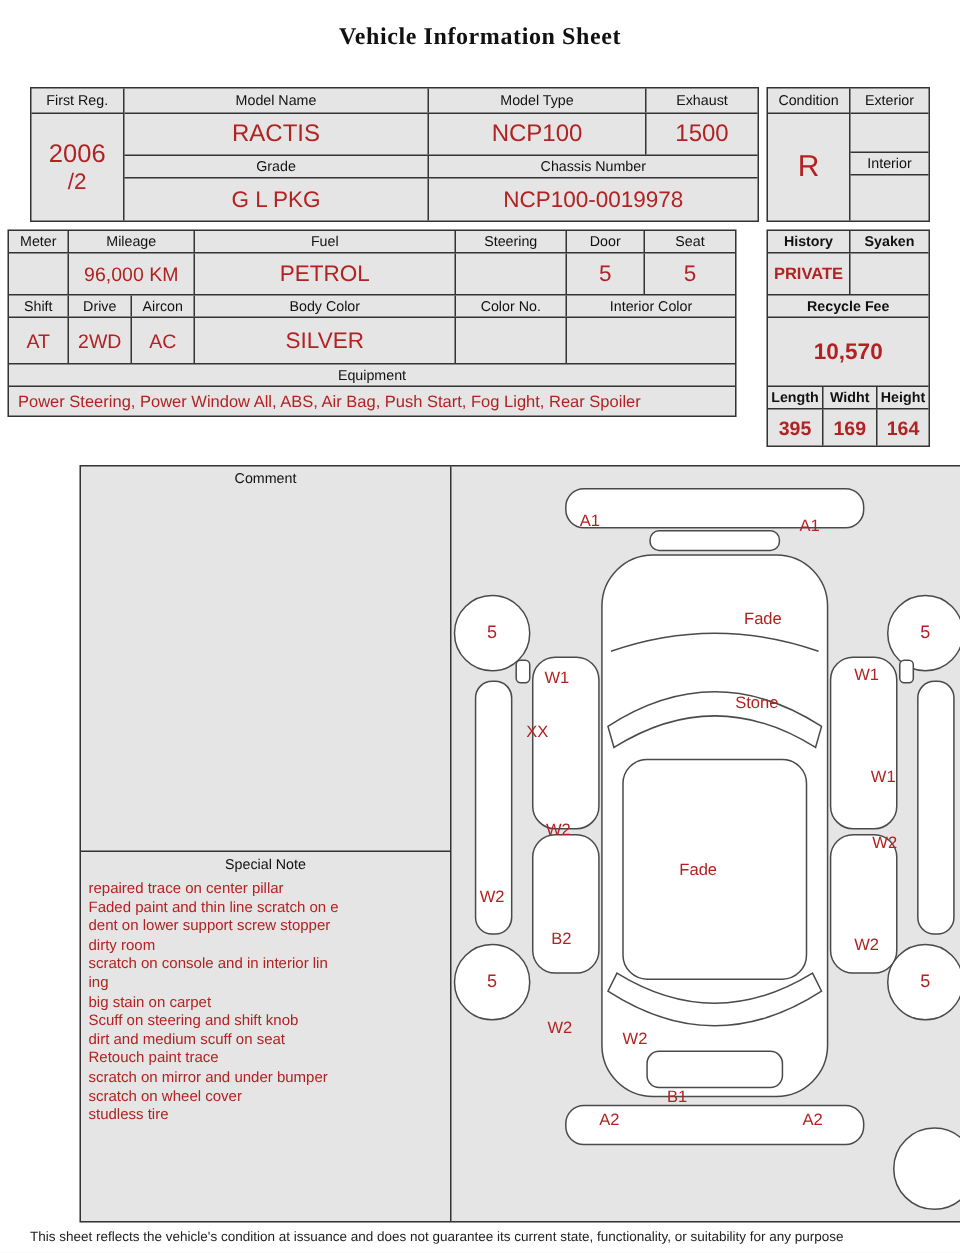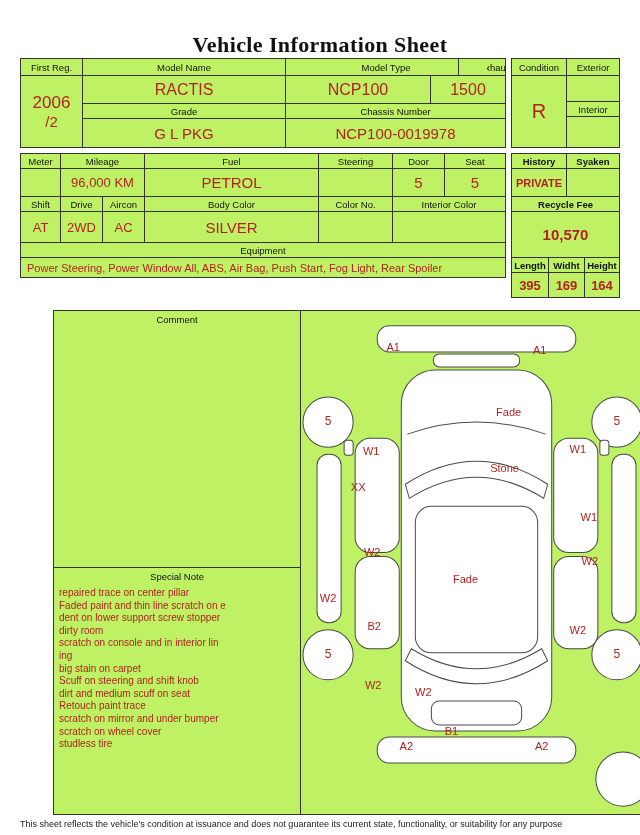--- a/index.html
+++ b/index.html
@@ -1,22 +1,22 @@
 <!DOCTYPE html>
 <html style="--red: #b22222; --line: #333333;"><head>
 <meta charset="utf-8">
 <style>
   :root { --red:#b22222; --line:#333333; --ink:#111111; }
   * { margin:0; padding:0; box-sizing:border-box; }
   html,body { background:#ffffff; }
   .sheet { position:relative; width:640px; height:835px; background:#fff; overflow:hidden;
            font-family:"Liberation Sans", sans-serif; color:var(--ink); }
-  .title { position:absolute; top:32px; left:0; width:100%; text-align:center;
-           font-family:"Liberation Serif", serif; font-size:22px; font-weight:600; letter-spacing:.4px; }
-  .box { position:absolute; border:1px solid var(--line); display:flex; background:#bef264; }
+  .title { position:absolute; top:16px; left:0; width:100%; text-align:center;
+           font-family:"Liberation Serif", serif; font-size:16px; font-weight:600; letter-spacing:.4px; }
+  .box { position:absolute; border:1px solid var(--line); display:flex; background:#e5e5e5; }
   .vsplit { display:flex; flex-direction:column; min-width:0; min-height:0; }
   .grow { flex:1; min-width:0; min-height:0; }
   .row { display:flex; border-bottom:1px solid var(--line); }
   .row.noline { border-bottom:none; }
   .hcell { display:flex; align-items:center; justify-content:center; font-size:9.5px;
            color:var(--ink); border-right:1px solid var(--line); white-space:nowrap; overflow:hidden; }
   .vcell { display:flex; align-items:center; justify-content:center; font-size:13px;
            color:var(--red); border-right:1px solid var(--line); white-space:nowrap; overflow:hidden; }
   .last { border-right:none !important; }
   .colc { flex-direction:column; }
@@ -43,21 +43,21 @@
     <div class="vsplit" style="width:62px;border-right:1px solid var(--line);">
       <div class="row" style="height:17px;">
         <div class="hcell grow last">First Reg.</div>
       </div>
       <div class="vcell colc grow last fs17">
         <div>2006</div>
         <div class="fs15">/2</div>
       </div>
     </div>
     <div class="vsplit grow">
-      <div class="row" style="height:17px;gap:28px;">
+      <div class="row" style="height:17px;">
         <div class="hcell" style="width:203px;">Model Name</div>
         <div class="hcell" style="width:145px;">Model Type</div>
         <div class="hcell grow last">Exhaust</div>
       </div>
       <div class="row" style="height:28px;text-align:right;">
         <div class="vcell fs16" style="width:203px;">RACTIS</div>
         <div class="vcell fs16" style="width:145px;">NCP100</div>
         <div class="vcell fs16 grow last">1500</div>
       </div>
       <div class="row" style="height:15px;">
@@ -87,21 +87,21 @@
       </div>
       <div class="row" style="height:15px;">
         <div class="hcell grow last">Interior</div>
       </div>
       <div class="row grow noline">
         <div class="vcell grow last"></div>
       </div>
     </div>
   </div>
 
-  <div class="box" style="left:20px;top:153px;width:486px;height:125px;flex-direction:column;">
+  <div class="box" style="left:5px;top:153px;width:486px;height:125px;flex-direction:column;">
     <div class="row" style="height:15px;">
       <div class="hcell" style="width:40px;">Meter</div>
       <div class="hcell" style="width:84px;">Mileage</div>
       <div class="hcell" style="width:174px;">Fuel</div>
       <div class="hcell" style="width:74px;">Steering</div>
       <div class="hcell" style="width:52px;">Door</div>
       <div class="hcell grow last">Seat</div>
     </div>
     <div class="row" style="height:28px;">
       <div class="vcell" style="width:40px;"></div>

